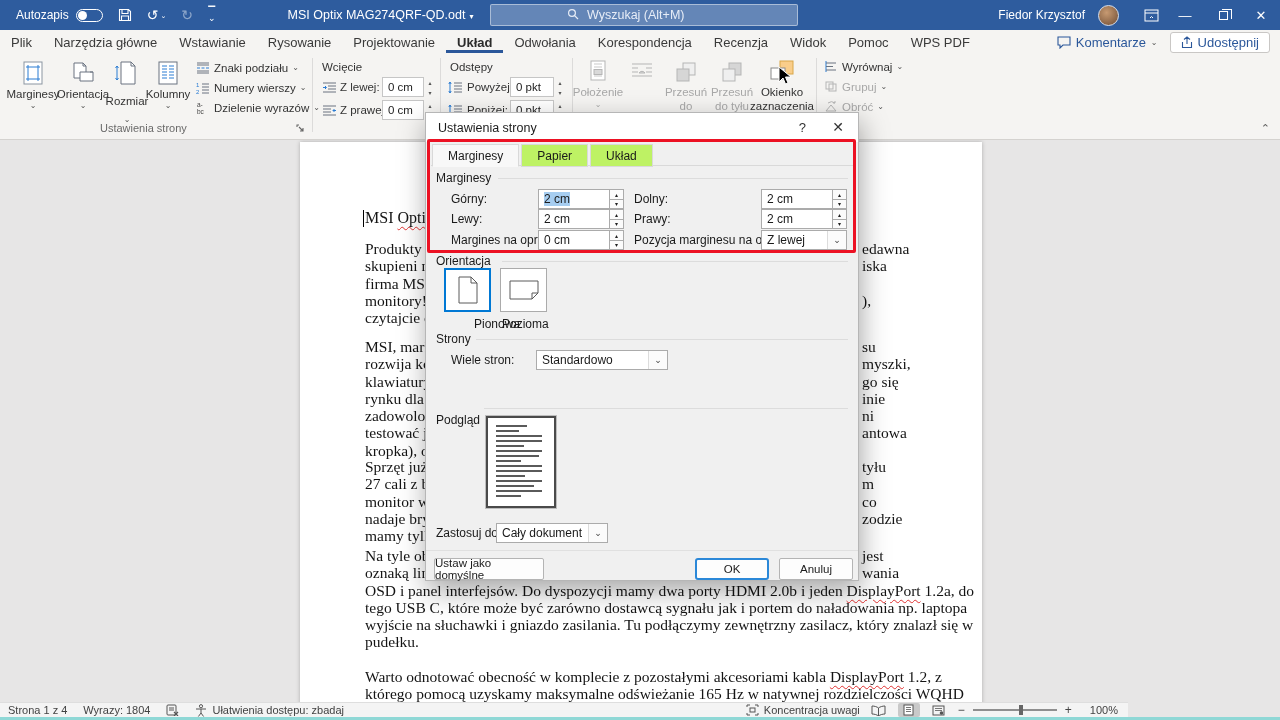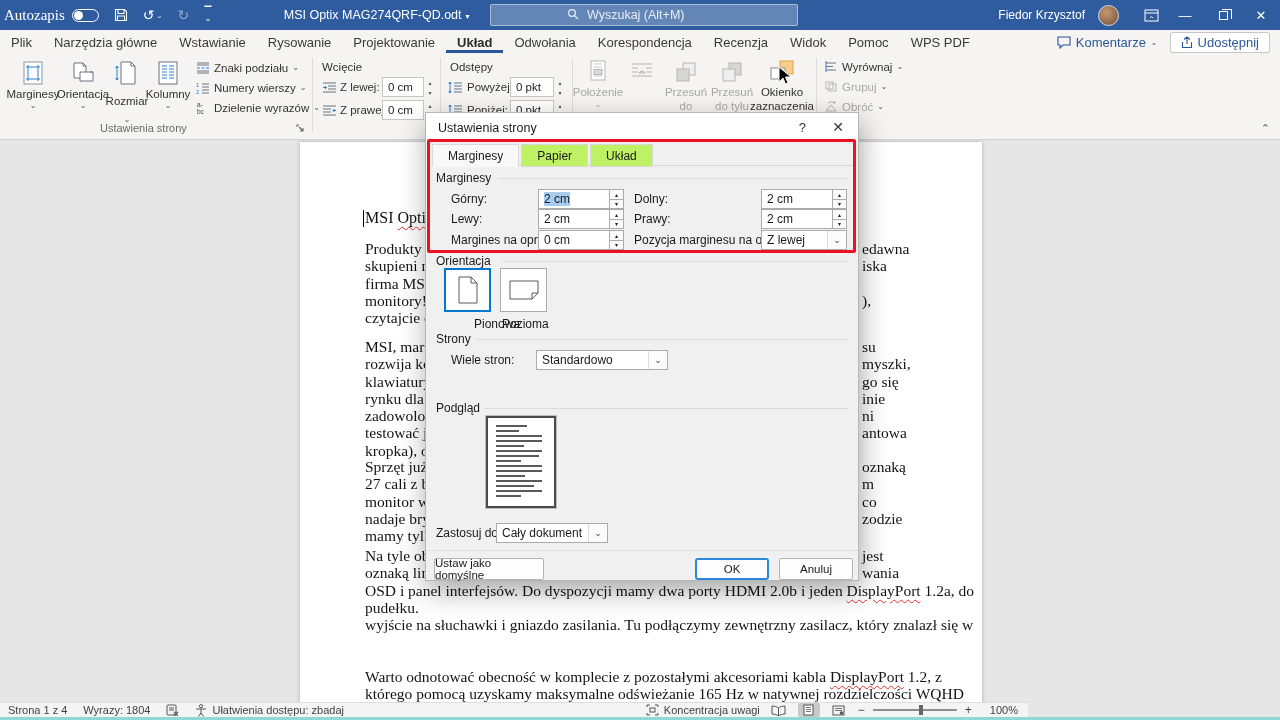--- a/index.html
+++ b/index.html
@@ -1,21 +1,21 @@
 <!DOCTYPE html>
 <html><head>
 <meta charset="utf-8">
 <style>
   * { margin:0; padding:0; box-sizing:border-box; }
   html,body { width:1280px; height:720px; }
   body { font-family:"Liberation Sans", sans-serif; position:relative; overflow:hidden; background:#e7e6e6; }
 
   
   .titlebar { position:absolute; left:0; top:0; width:1280px; height:30px; background:#2e5c9e; color:#fff; display:flex; align-items:center; z-index:5; }
-  .autosave { margin-left:4px; font-size:15px;font-family:Liberation Serif, serif; }
+  .autosave { margin-left:16px; font-size:12px; }
   .toggle { margin-left:7px; width:27px; height:13px; border:1px solid #fff; border-radius:7px; position:relative; }
   .toggle .knob { position:absolute; left:1px; top:1px; width:9px; height:9px; border-radius:50%; background:#fff; }
   .qat { margin-left:15px; font-size:14px; line-height:1; color:#fff; display:flex; align-items:center; }
   .qat.dim { opacity:.45; }
   .qat svg { display:block; }
   .qat-chev { font-size:7px; margin-left:2px; }
   .doc-title { margin-left:72px; font-size:12.5px; white-space:nowrap; }
   .doc-title .arrow { font-size:8px; margin-left:4px; }
   .searchbox { position:absolute; left:490px; top:4px; width:308px; height:22px; background:rgba(255,255,255,.26); border:1px solid rgba(255,255,255,.45); border-radius:2px; display:flex; align-items:center; color:#e7edf7; font-size:12.5px; }
   .searchbox .mag { margin:0 8px 0 76px; }
@@ -95,21 +95,21 @@
   .pv-lines div { height:2px; background:#5a5a5a; margin-bottom:3px; }
   .dlg-btn { position:absolute; height:22px; background:#fdfdfd; border:1px solid #b4b4b4; border-radius:2px; font-size:11.5px; color:#1a1a1a; display:flex; align-items:center; justify-content:center; }
   .dlg-btn.primary { border:2px solid #2b88d8; border-radius:3px; }
   .dlg-bottom-line { position:absolute; left:0; right:0; top:437px; height:1px; background:#e0e0e0; }
 
   .redbox { position:absolute; left:427px; top:139px; width:429px; height:114px; border:3px solid #ec1123; border-radius:2px; z-index:30; }
 
   .mousecursor { position:absolute; left:778px; top:66px; z-index:60; }
 
   
-  .statusbar { position:absolute; left:0; top:702px; width:1028px; height:15px; background:#f4f4f4; border-top:1px solid #dedede; display:flex; align-items:center; font-size:11px; color:#424242; z-index:5; }
+  .statusbar { position:absolute; left:0; top:702px; width:1128px; height:15px; background:#f4f4f4; border-top:1px solid #dedede; display:flex; align-items:center; font-size:11px; color:#424242; z-index:5; }
   .sb-item { margin-left:16px; white-space:nowrap; display:flex; align-items:center; }
   .sb-item:first-child { margin-left:8px; }
   .sb-item svg { display:block; }
   .sb-right { margin-left:auto; display:flex; align-items:center; margin-right:10px; }
   .view-btn { width:22px; height:14px; display:flex; align-items:center; justify-content:center; margin-left:8px; }
   .view-btn.active { background:#c9c9c9; border-radius:2px; }
   .zoom-minus, .zoom-plus { margin:0 8px; color:#444; font-size:12px; }
   .zoom-track { width:84px; height:2px; background:#8f8f8f; position:relative; }
   .zoom-thumb { position:absolute; left:46px; top:-4px; width:4px; height:10px; background:#666; }
   .zoom-val { margin-left:10px; }
@@ -439,32 +439,33 @@
       <div class="para" style="top:196px;">
           <div class="doc-line"><span class="fl">MSI, mark</span><span class="fr">su</span></div>
           <div class="doc-line"><span class="fl">rozwija ko</span><span class="fr">myszki,</span></div>
           <div class="doc-line"><span class="fl">klawiatury</span><span class="fr">go się</span></div>
           <div class="doc-line"><span class="fl">rynku dla</span><span class="fr">inie</span></div>
           <div class="doc-line"><span class="fl">zadowolon</span><span class="fr">ni</span></div>
           <div class="doc-line"><span class="fl">testować j</span><span class="fr">antowa</span></div>
           <div class="doc-line"><span class="fl">kropka), o</span></div>
         </div>
       <div class="para" style="top:316px;">
-          <div class="doc-line"><span class="fl">Sprzęt już</span><span class="fr">oznaką</span></div>
+          <div class="doc-line"><span class="fl">Sprzęt już</span><span class="fr">tyłu</span></div>
           <div class="doc-line"><span class="fl">27 cali z b</span><span class="fr">m</span></div>
           <div class="doc-line"><span class="fl">monitor w</span><span class="fr">co</span></div>
           <div class="doc-line"><span class="fl">nadaje bry</span><span class="fr">zodzie</span></div>
           <div class="doc-line"><span class="fl">mamy tylk</span></div>
         </div>
       <div class="para" style="top:405px;">
           <div class="doc-line"><span class="fl">Na tyle ob</span><span class="fr">jest</span></div>
           <div class="doc-line"><span class="fl">oznaką lin</span><span class="fr">wania</span></div>
           <div class="doc-line">OSD i panel interfejsów. Do dyspozycji mamy dwa porty HDMI 2.0b i jeden <span class="sq">DisplayPort</span> 1.2a, do</div>
+          <div class="doc-line">tego USB C, które może być zarówno dostawcą sygnału jak i portem do naładowania np. laptopa</div>
+          <div class="doc-line">wyjście na słuchawki i gniazdo zasilania. Tu podłączymy zewnętrzny zasilacz, który znalazł się w</div>
           <div class="doc-line">pudełku.</div>
-          <div class="doc-line">wyjście na słuchawki i gniazdo zasilania. Tu podłączymy zewnętrzny zasilacz, który znalazł się w</div>
         </div>
       <div class="para" style="top:526px;">
           <div class="doc-line">Warto odnotować obecność w komplecie z pozostałymi akcesoriami kabla <span class="sq">DisplayPort</span> 1.2, z</div>
           <div class="doc-line">którego pomocą uzyskamy maksymalne odświeżanie 165 <span class="sq">Hz</span> w natywnej rozdzielczości WQHD</div>
         </div>
     </div>
   </div>
 </div>
 
 <div class="dialog">
@@ -559,21 +560,21 @@
   <span class="olabel" style="left:76px;top:204px;">Pozioma</span>
 
   <span class="grp" style="left:10px;top:219px;">Strony</span>
   <div class="grp-line" style="left:50px;right:10px;top:226px;"></div>
   <span class="dlbl" style="left:25px;top:240px;">Wiele stron:</span>
   <div class="dd" style="left:110px;top:237px;width:132px;">
     <span>Standardowo</span>
     <span class="ddc">⌄</span>
   </div>
 
-  <span class="grp" style="left:10px;top:288px;">Podgląd</span>
+  <span class="grp" style="left:10px;top:300px;">Podgląd</span>
   <div class="grp-line" style="left:58px;right:10px;top:295px;"></div>
   <div class="preview-page">
       <div class="pv-lines">
         <div style="width: 62%;"></div>
         <div style="width: 46%;"></div>
         <div style="width: 92%;"></div>
         <div style="width: 92%;"></div>
         <div style="width: 55%;"></div>
         <div style="width: 92%;"></div>
         <div style="width: 86%;"></div>

